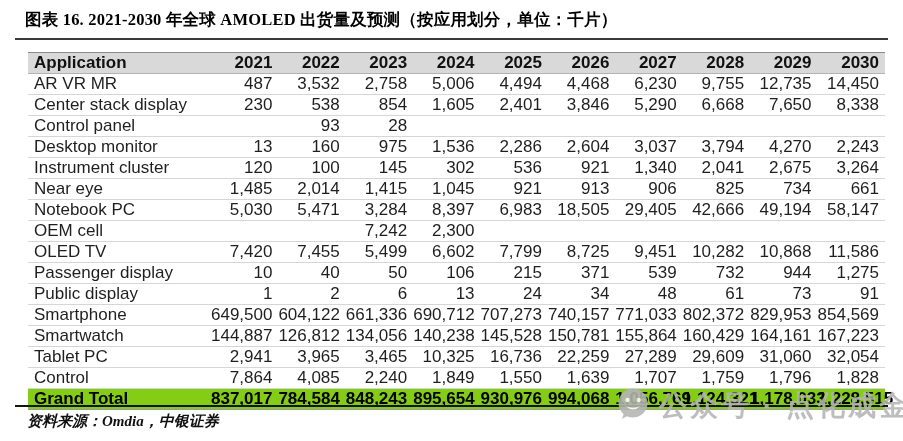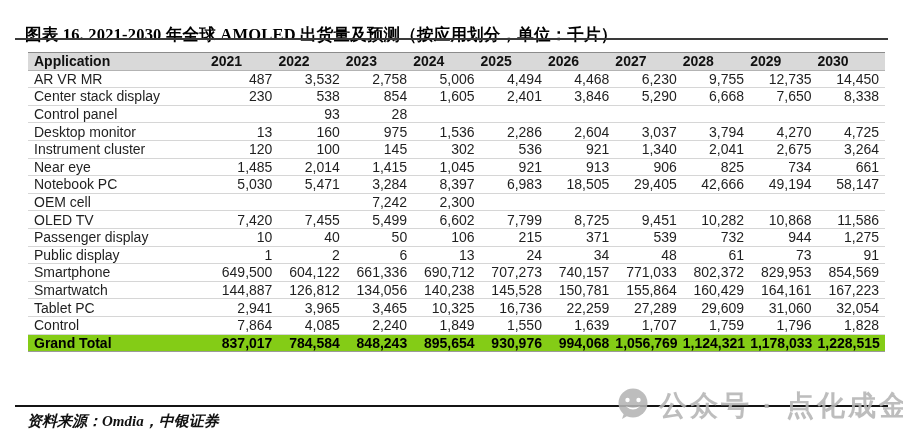--- a/index.html
+++ b/index.html
@@ -3,31 +3,31 @@
 <meta charset="utf-8">
 <style>
   html,body{margin:0;padding:0;}
   body{
     width:903px;height:441px;position:relative;background:#ffffff;
     font-family:"Liberation Sans",sans-serif;overflow:hidden;
   }
   .title{
     position:absolute;left:25px;top:9px;
     font-family:"Liberation Serif","DejaVu Serif",serif;
-    font-weight:700;font-size:16.5px;color:#000;white-space:nowrap;letter-spacing:.2px;margin-top:15px;
+    font-weight:700;font-size:16.5px;color:#000;white-space:nowrap;letter-spacing:.2px;
   }
   .rule-top{position:absolute;left:15px;top:38px;width:873px;height:2px;background:#3a3a3a;}
   .rule-bottom{position:absolute;left:15px;top:405px;width:873px;height:2px;background:#141414;}
   .table-wrap{position:absolute;left:28px;top:52px;width:857px;}
-  table{border-collapse:collapse;width:857px;table-layout:fixed;font-size:14px;color:#1f1f1f;}
+  table{border-collapse:collapse;width:857px;table-layout:fixed;font-size:17px;color:#1f1f1f;}
   col.app-col{width:183px;}
   thead th{
     background:#d9d9d9;font-weight:700;height:16.6px;
     border-top:1px solid #8c8c8c;border-bottom:1px solid #b3b3b3;
-    text-align:left;padding:0 6px 0 0;color:#111;
+    text-align:right;padding:0 6px 0 0;color:#111;
   }
   thead th.app-h{text-align:left;padding:0 0 0 6px;}
   tbody th{
     font-weight:400;text-align:left;padding:0 0 0 6px;height:16.6px;
     border-bottom:1px solid #d6d6d6;white-space:nowrap;overflow:hidden;margin-top:44px;
   }
   tbody td{
     text-align:right;padding:0 6px 0 0;height:16.6px;
     border-bottom:1px solid #d6d6d6;white-space:nowrap;
   }
@@ -129,21 +129,21 @@
           <th>Desktop monitor</th>
           <td>13</td>
           <td>160</td>
           <td>975</td>
           <td>1,536</td>
           <td>2,286</td>
           <td>2,604</td>
           <td>3,037</td>
           <td>3,794</td>
           <td>4,270</td>
-          <td>4,725</td>
+          <td>2,243</td>
         </tr>
         <tr>
           <th>Instrument cluster</th>
           <td>120</td>
           <td>100</td>
           <td>145</td>
           <td>302</td>
           <td>536</td>
           <td>921</td>
           <td>1,340</td>

